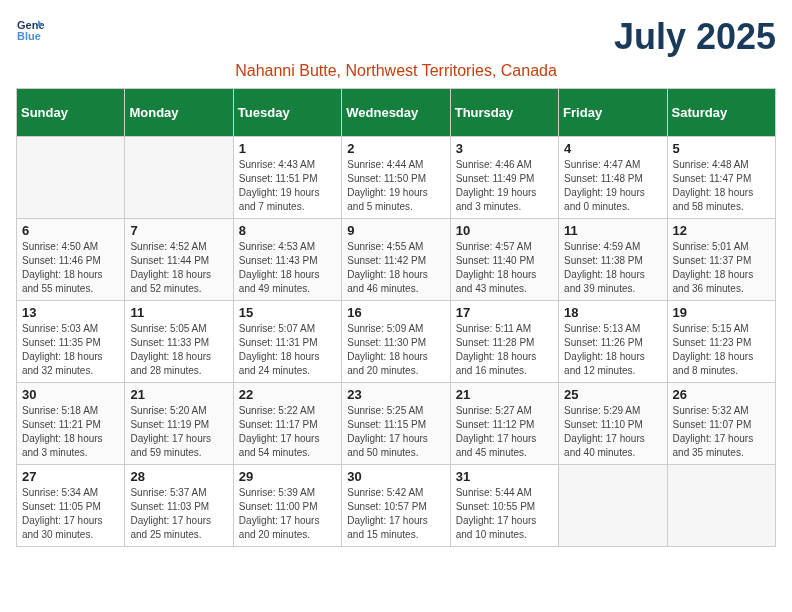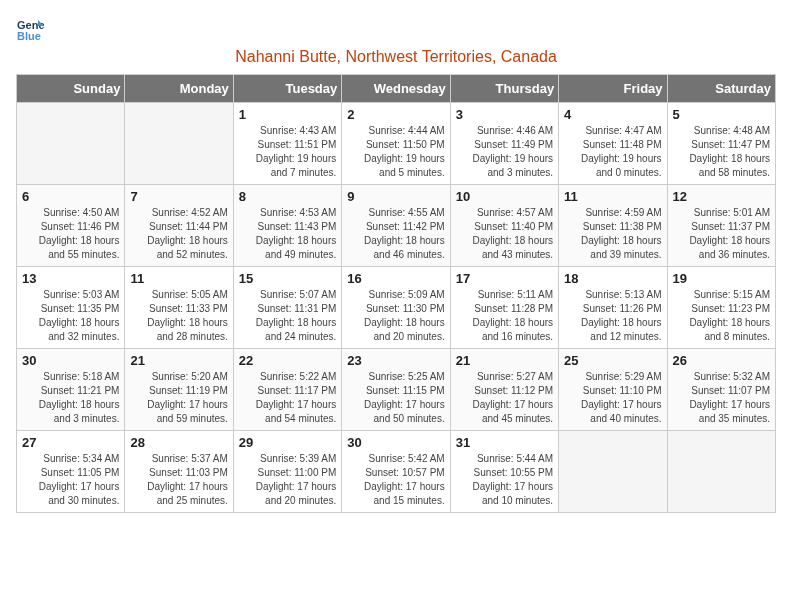--- a/index.html
+++ b/index.html
@@ -35,26 +35,26 @@
       font-size: 16px;
       color: #c2410c;
       text-align: center;
       margin-bottom: 8px;
     }
     table {
       width: 100%;
       border-collapse: collapse;
     }
     th {
-      background-color: #737373;
+      background-color: #15803d;
       color: #fff;
       font-size: 13px;
       font-weight: bold;
-      padding: 6px 4px;
-      text-align: right;
+      padding: 16px 4px;
+      text-align: left;
       border: 1px solid #ccc;
     }
     td {
       border: 1px solid #ccc;
       vertical-align: top;
       padding: 4px 5px;
       font-size: 10.5px;
       color: #333;
       width: calc(100% / 7);
       min-height: 80px;
@@ -67,38 +67,38 @@
       font-size: 13px;
       font-weight: bold;
       color: #222;
       display: block;
       margin-bottom: 2px;
     }
     .day-info {
       font-size: 10px;
       color: #444;
       line-height: 1.4;
-      text-align: right;
     }
     tr:nth-child(even) td:not(.empty) {
       background: #fafafa;
     }
   </style>
 </head>
 <body>
 
 <div class="header-logo">
   <div class="logo-container">
     <svg class="logo-icon" viewBox="0 0 28 28">
       <rect x="0" y="0" width="28" height="28" fill="none"></rect>
       <text x="1" y="13" font-size="11" font-weight="bold" fill="#1a3a5c">General</text>
       <text x="1" y="24" font-size="11" font-weight="bold" fill="#4a90d9">Blue</text>
       <polygon points="22,4 28,10 22,10" fill="#4a90d9"></polygon>
     </svg>
   </div>
+  <div class="title-month">July 2025</div>
 </div>
 <div class="title-location">Nahanni Butte, Northwest Territories, Canada</div>
 
 <table>
   <thead>
     <tr>
     <th>Sunday</th>
         <th>Monday</th>
         <th>Tuesday</th>
         <th>Wednesday</th>

